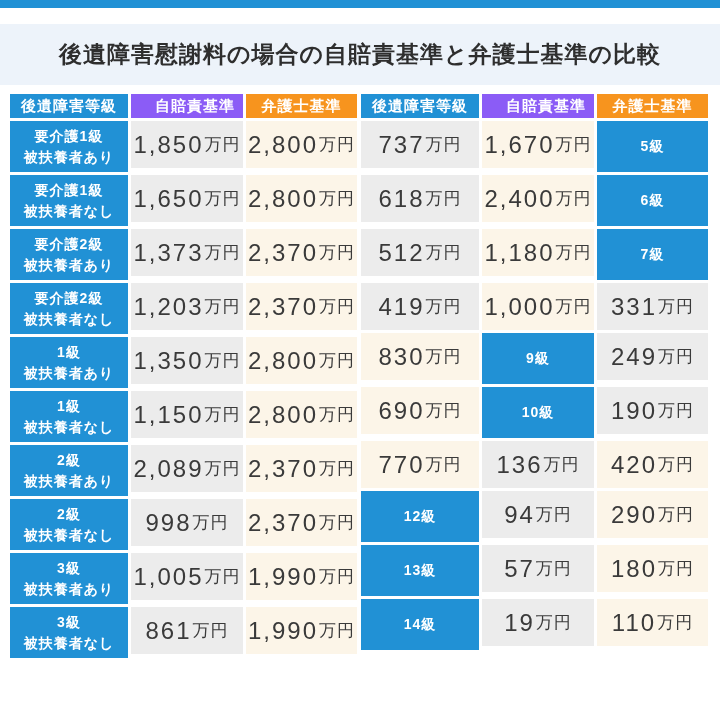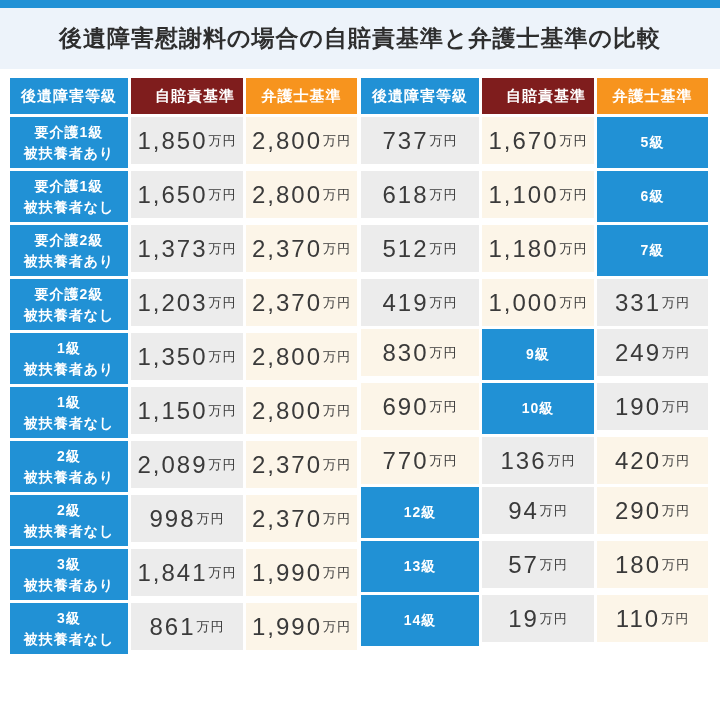--- a/index.html
+++ b/index.html
@@ -5,60 +5,60 @@
   * { margin:0; padding:0; box-sizing:border-box; }
   html,body { width:720px; height:720px; overflow:hidden; }
   body {
     background:#ffffff;
     font-family:"Liberation Sans","DejaVu Sans",sans-serif;
     color:#3a3a3a;
   }
   .top-strip { height:8px; background:#2191d5; }
   .title-band {
     height:61px; background:#edf3fa;
-    display:flex; align-items:center; justify-content:center;
+    display:flex; align-items:center; justify-content:center;margin-top:16px;
   }
   .page-title {
     font-size:23px; font-weight:bold; color:#2e2e2e; letter-spacing:1px;
   }
   .tables-wrap {
     display:flex; gap:4px; padding:9px 10px 0 10px;
   }
   .grade-table {
     display:grid;
     grid-template-columns:118px 112px 111px;
     gap:3px;
     align-content:start;
   }
   .cell {
     display:flex; align-items:center; justify-content:center;
     text-align:center;
   }
   .header-cell {
-    height:36px; color:#ffffff; font-weight:bold; font-size:15px;
+    height:24px; color:#ffffff; font-weight:bold; font-size:15px;
     letter-spacing:1px;
   }
   .h-grade    { background:#2191d5; }
-  .h-jibai    { background:#7f1d1d;padding-left:16px; }
+  .h-jibai    { background:#8b5cf6;padding-left:16px; }
   .h-bengoshi { background:#f7941e;text-align:right; }
   .grade-cell {
     height:51px;
     background:#2191d5; color:#ffffff;
     font-weight:bold; font-size:14px;
     white-space:pre-line; line-height:1.45;
     letter-spacing:1px;
   }
   .value-cell { height:47px; }
   .value-cell.jibai    { background:#ececec; }
   .value-cell.bengoshi { background:#fcf5e8; }
   .amount {
     font-size:24px; color:#3a3a3a; letter-spacing:2px;
     font-family:"Liberation Sans","DejaVu Sans",sans-serif;
   }
-  .unit { font-size:13px; color:#3a3a3a; margin-left:1px; letter-spacing:1px; }
+  .unit { font-size:17px; color:#3a3a3a; margin-left:1px; letter-spacing:1px; }
 </style>
 </head>
 <body>
 
 <div class="top-strip"></div>
 
 <div class="title-band">
   <h1 class="page-title">後遺障害慰謝料の場合の自賠責基準と弁護士基準の比較</h1>
 </div>
 
@@ -144,21 +144,21 @@
         <span class="amount">998</span>
         <span class="unit">万円</span>
       </div>
       <div class="cell value-cell bengoshi">
         <span class="amount">2,370</span>
         <span class="unit">万円</span>
       </div>
       <div class="cell grade-cell">3級
 被扶養者あり</div>
       <div class="cell value-cell jibai">
-        <span class="amount">1,841</span>
+        <span class="amount">1,005</span>
         <span class="unit">万円</span>
       </div>
       <div class="cell value-cell bengoshi">
         <span class="amount">1,990</span>
         <span class="unit">万円</span>
       </div>
       <div class="cell grade-cell">3級
 被扶養者なし</div>
       <div class="cell value-cell jibai">
         <span class="amount">861</span>
@@ -181,21 +181,21 @@
       <div class="cell value-cell bengoshi">
         <span class="amount">1,670</span>
         <span class="unit">万円</span>
       </div>
       <div class="cell grade-cell">5級</div>
       <div class="cell value-cell jibai">
         <span class="amount">618</span>
         <span class="unit">万円</span>
       </div>
       <div class="cell value-cell bengoshi">
-        <span class="amount">1,100</span>
+        <span class="amount">2,400</span>
         <span class="unit">万円</span>
       </div>
       <div class="cell grade-cell">6級</div>
       <div class="cell value-cell jibai">
         <span class="amount">512</span>
         <span class="unit">万円</span>
       </div>
       <div class="cell value-cell bengoshi">
         <span class="amount">1,180</span>
         <span class="unit">万円</span>

